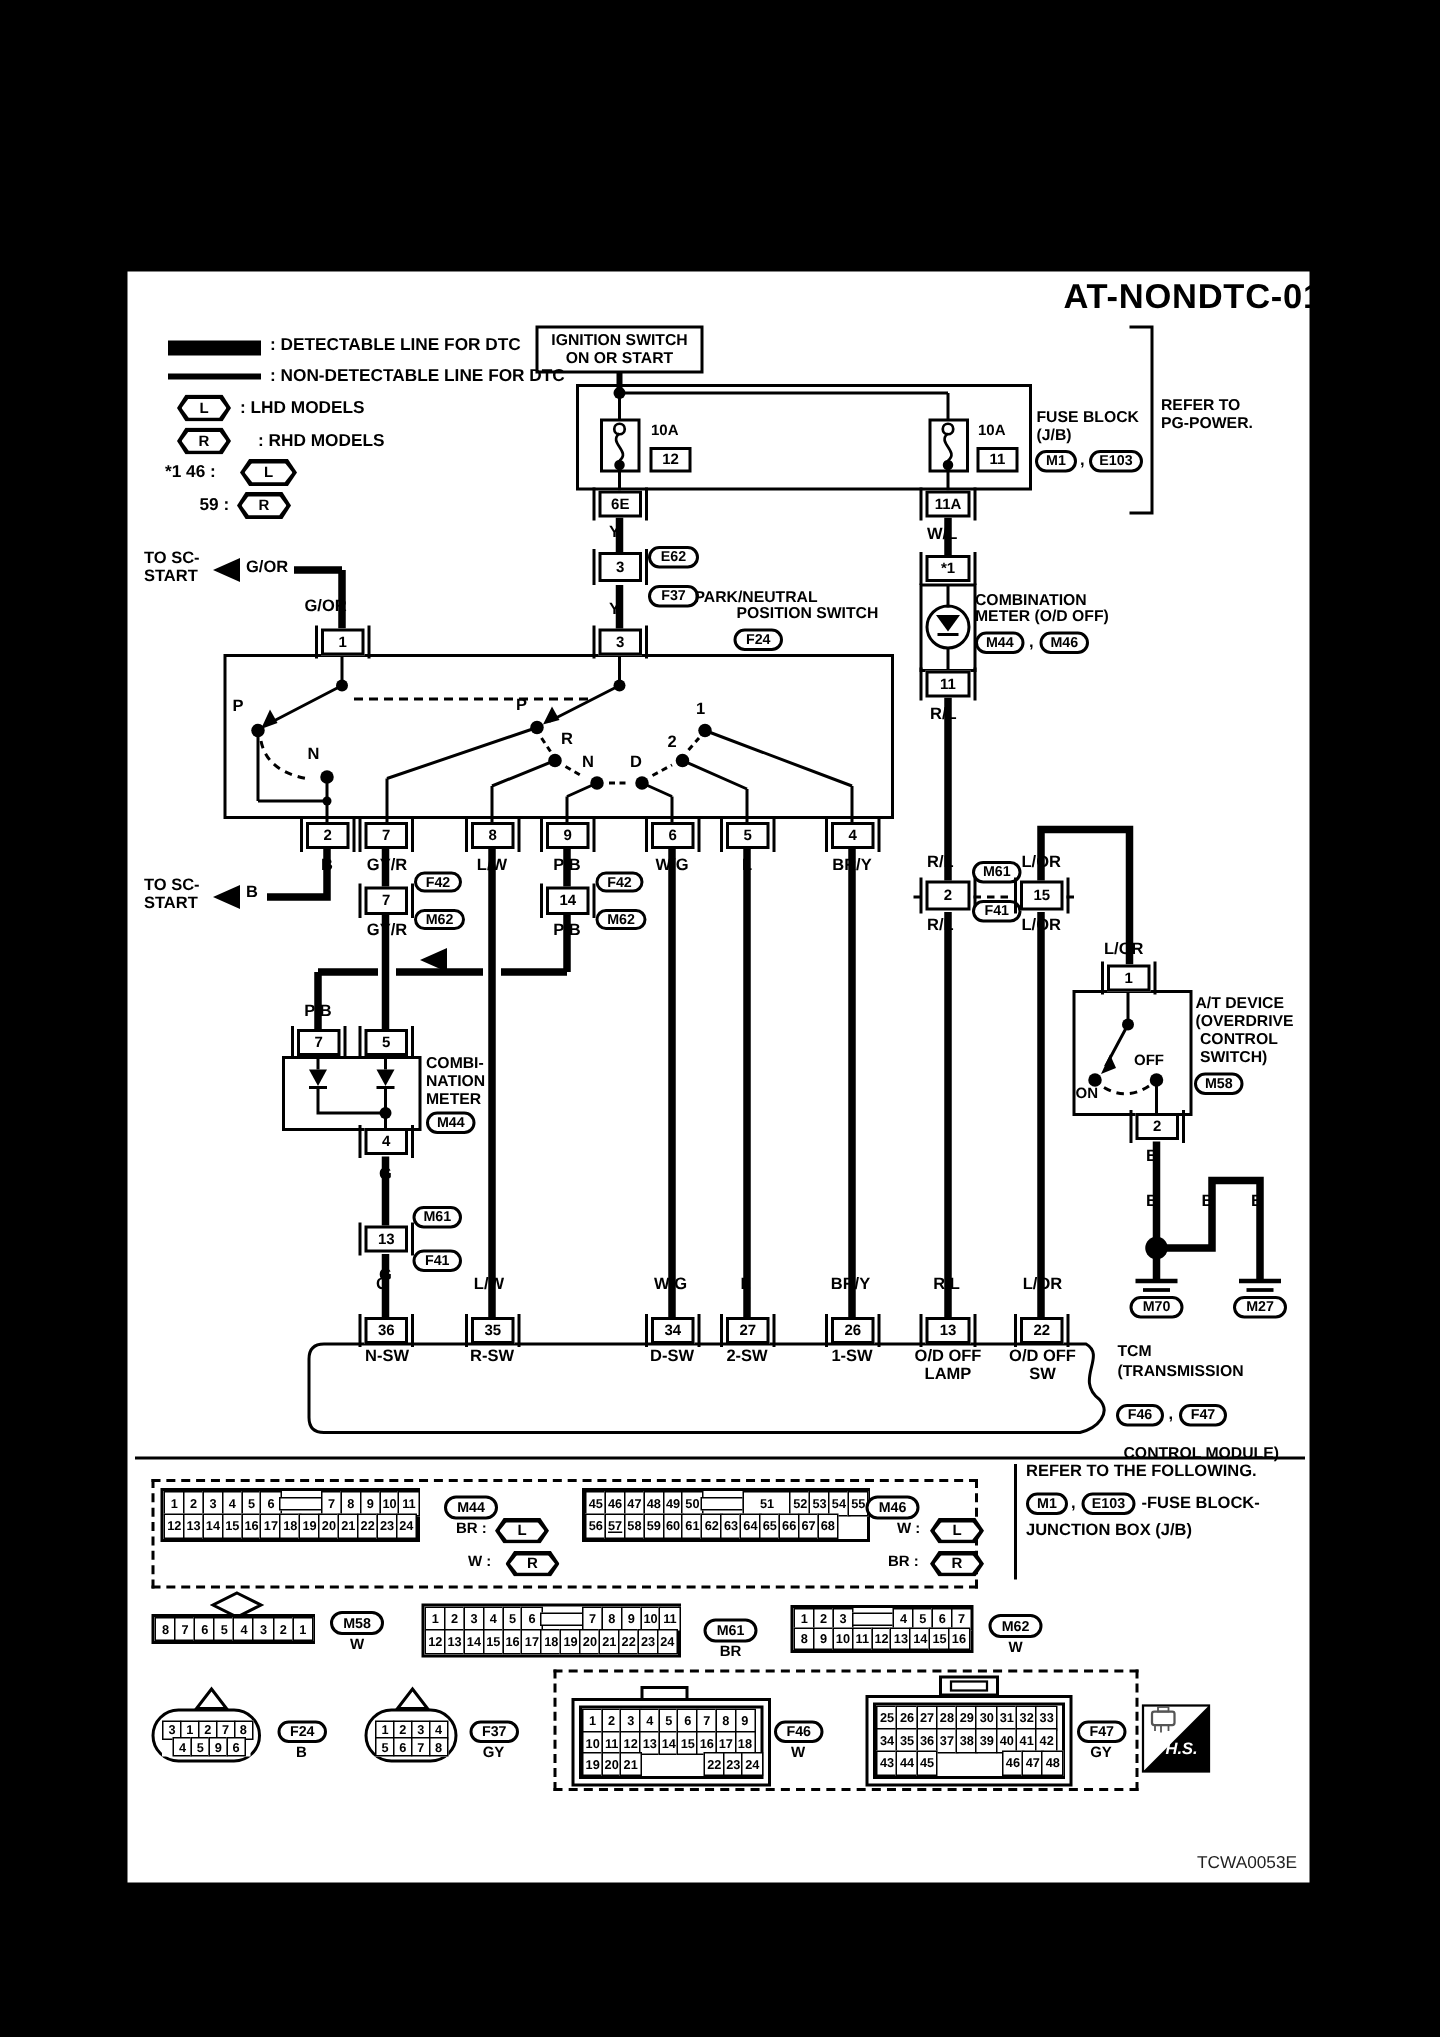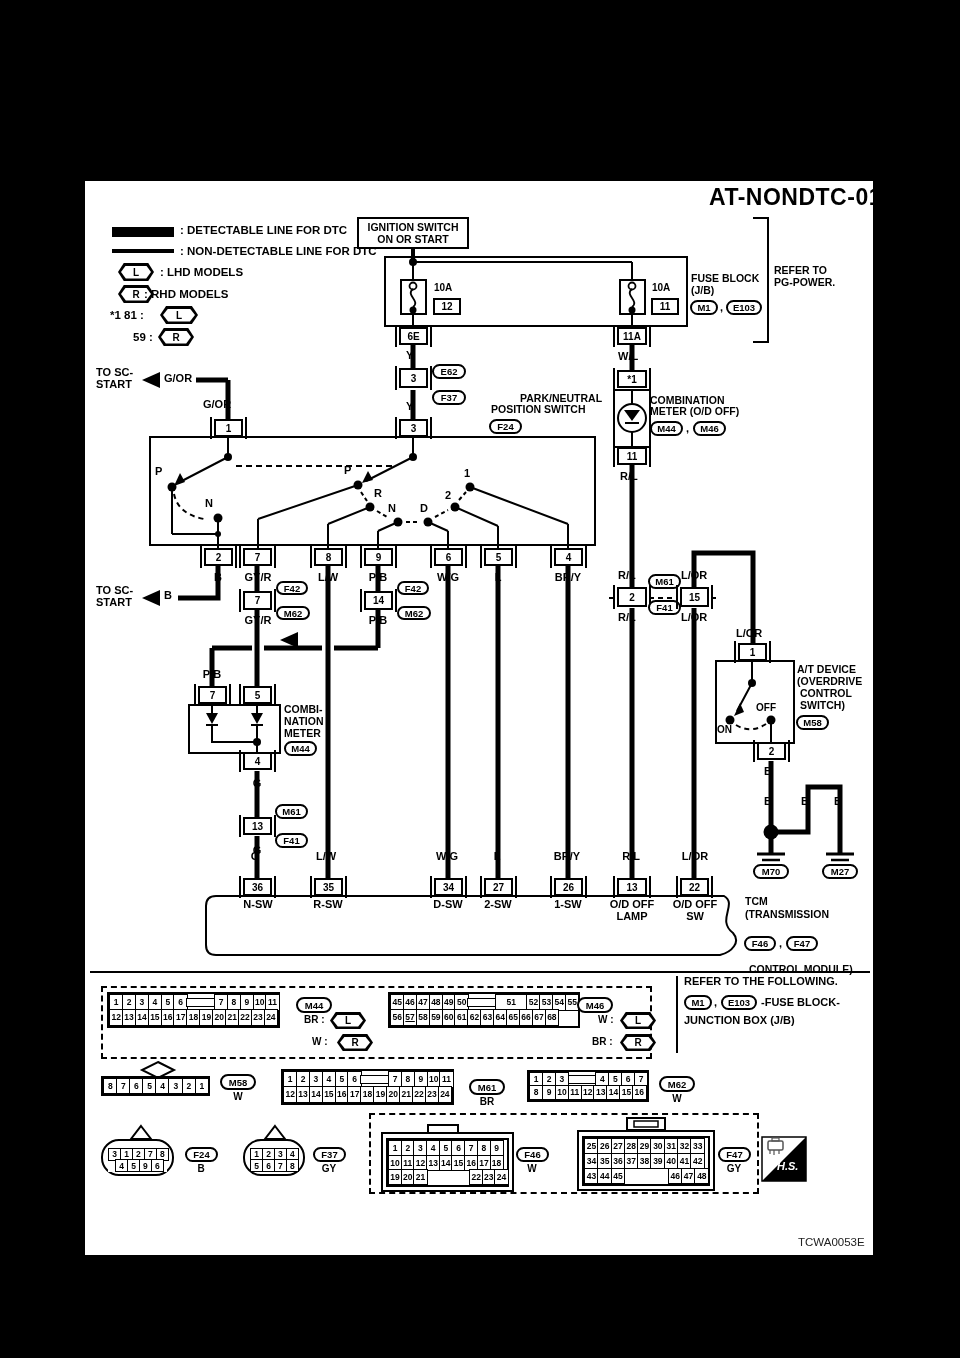--- a/index.html
+++ b/index.html
@@ -171,22 +171,22 @@
   <div class="title">AT-NONDTC-01</div>
   <div class="lab s115" style="left:180px;top:224px">: DETECTABLE LINE FOR DTC</div>
   <div class="lab s115" style="left:180px;top:245px">: NON-DETECTABLE LINE FOR DTC</div>
   <div class="hex" style="left:118px;top:263px;width:36px;height:18px">
       <div class="hexin">L</div>
     </div>
   <div class="lab s115" style="left:160px;top:266px">: LHD MODELS</div>
   <div class="hex" style="left:118px;top:285px;width:36px;height:18px">
       <div class="hexin">R</div>
     </div>
-  <div class="lab s115" style="left:144px;top:288px">: RHD MODELS</div>
-  <div class="lab s115" style="left:110px;top:309px">*1  81 :</div>
+  <div class="lab s115" style="left:172px;top:288px">: RHD MODELS</div>
+  <div class="lab s115" style="left:110px;top:309px">*1  46 :</div>
   <div class="hex" style="left:160px;top:306px;width:38px;height:18px">
       <div class="hexin">L</div>
     </div>
   <div class="lab s115" style="left:133px;top:331px">59 :</div>
   <div class="hex" style="left:158px;top:328px;width:36px;height:18px">
       <div class="hexin">R</div>
     </div>
 
   <div class="lab s105 labc" style="left:413px;top:222px">IGNITION SWITCH</div>
   <div class="lab s105 labc" style="left:413px;top:234px">ON OR START</div>
@@ -217,21 +217,21 @@
 
   <div class="term" style="left:617px;top:370px;width:30px;height:18px">*1</div>
   <div class="term" style="left:617px;top:447px;width:30px;height:18px">11</div>
   <div class="lab" style="left:620px;top:471px">R/L</div>
   <div class="lab s105" style="left:650px;top:395px">COMBINATION</div>
   <div class="lab s105" style="left:650px;top:406px">METER (O/D OFF)</div>
   <div class="oval" style="left:650px;top:421px;width:33px;height:15px">M44</div>
   <div class="lab" style="left:686px;top:423px">,</div>
   <div class="oval" style="left:693px;top:421px;width:33px;height:15px">M46</div>
 
-  <div class="lab s105" style="left:520px;top:393px">PARK/NEUTRAL</div>
+  <div class="lab s105" style="left:463px;top:393px">PARK/NEUTRAL</div>
   <div class="lab s105" style="left:491px;top:404px">POSITION SWITCH</div>
   <div class="oval" style="left:489px;top:419px;width:33px;height:15px">F24</div>
   <div class="term" style="left:214px;top:419px;width:29px;height:18px">1</div>
   <div class="term" style="left:399px;top:419px;width:29px;height:18px">3</div>
   <div class="lab" style="left:155px;top:466px">P</div>
   <div class="lab" style="left:205px;top:498px">N</div>
   <div class="lab" style="left:344px;top:465px">P</div>
   <div class="lab" style="left:374px;top:488px">R</div>
   <div class="lab" style="left:388px;top:503px">N</div>
   <div class="lab" style="left:420px;top:503px">D</div>

